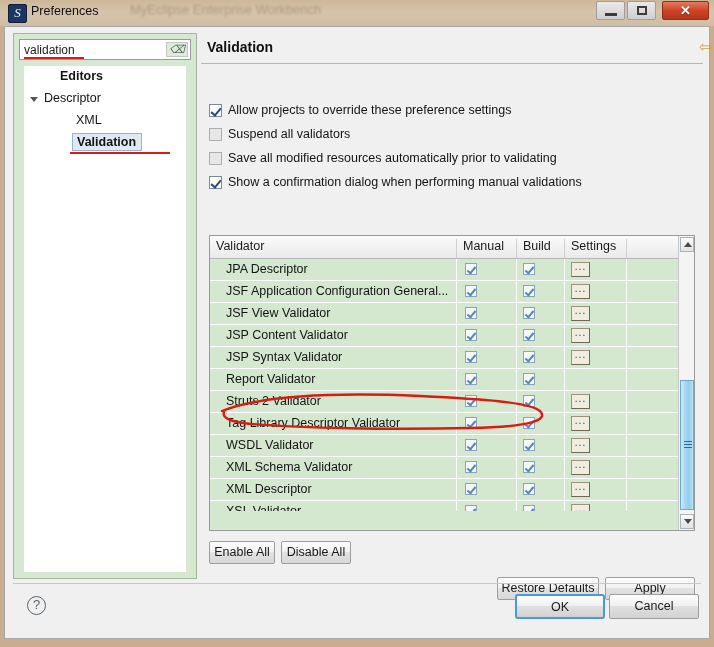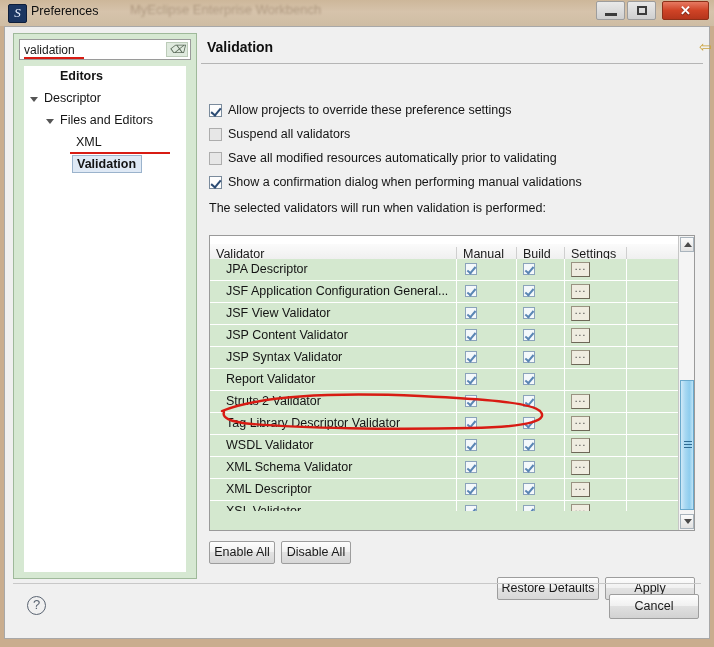--- a/index.html
+++ b/index.html
@@ -244,21 +244,21 @@
     position: absolute;
     left: 8px; top: 204px;
     width: 486px; height: 296px;
     background: #ffffff;
     border: 1px solid #9a9a9a;
     box-sizing: border-box;
     overflow: hidden;
   }
   #table-head {
     position: absolute;
-    left: 0; top: 8px;
+    left: 0; top: 0;
     width: 484px; height: 22px;
     background: linear-gradient(to bottom,#fbfbfb,#eaeaea);
     border-bottom: 1px solid #b8b8b8;
   }
   #table-head .th {
     position: absolute; top: 3px;
     font-size: 12.5px; color: #1a1a1a;
     border-left: 1px solid #cfcfcf;
     padding-left: 6px;
     height: 19px;
@@ -462,24 +462,20 @@
             <span>⌫</span>
           </div>
       </div>
       <div id="tree">
           <div class="tree-row">
             <span class="lbl" style="left: 36px; font-weight: bold;">Editors</span>
           </div>
           <div class="tree-row">
             <span class="tw open" style="left: 6px;"></span>
             <span class="lbl" style="left: 20px;">Descriptor</span>
-          </div>
-          <div class="tree-row">
-            <span class="tw open" style="left: 22px;"></span>
-            <span class="lbl" style="left: 36px;">Files and Editors</span>
           </div>
           <div class="tree-row">
             <span class="lbl" style="left: 52px;">XML</span>
           </div>
           <div class="tree-row sel">
             <span class="lbl" style="left: 52px;">Validation</span>
           </div>
         </div>
       <div id="tree-underline"></div>
     </div>
@@ -502,21 +498,20 @@
         <span class="opt-label">Suspend all validators</span>
       </div>
       <div class="opt-row" style="top:120px;">
         <span class="cb off"></span>
         <span class="opt-label">Save all modified resources automatically prior to validating</span>
       </div>
       <div class="opt-row" style="top:144px;">
         <span class="cb on"></span>
         <span class="opt-label">Show a confirmation dialog when performing manual validations</span>
       </div>
-      <div class="opt-row" style="top:170px;left:8px;">The selected validators will run when validation is performed:</div>
 
       <div id="table-wrap">
         <div id="table-head">
           <div class="th first" style="left:0;  width:246px;">Validator</div>
           <div class="th" style="left:246px; width:60px;">Manual</div>
           <div class="th" style="left:306px; width:48px;">Build</div>
           <div class="th" style="left:354px; width:62px;">Settings</div>
           <div class="th" style="left:416px; width:54px;"></div>
         </div>
         <div id="rows">
@@ -660,20 +655,21 @@
       </div>
 
       <div class="btn" id="btn-enable-all">Enable All</div>
       <div class="btn" id="btn-disable-all">Disable All</div>
       <div class="btn" id="btn-restore">Restore Defaults</div>
       <div class="btn" id="btn-apply">Apply</div>
     </div>
 
     <div id="footer">
       <div id="help-icon">?</div>
+      <div id="btn-ok">OK</div>
       <div id="btn-cancel">Cancel</div>
     </div>
   </div>
 
   <svg id="annotation" viewBox="0 0 714 647">
     <path d="M 222 411 C 260 396, 330 392, 420 396 C 480 399, 530 402, 540 411
              C 548 419, 535 427, 470 428 C 390 430, 300 428, 252 424
              C 228 422, 222 417, 224 412" fill="none" stroke="#d81b13" stroke-width="2.4" stroke-linecap="round"></path>
   </svg>
 </div>

